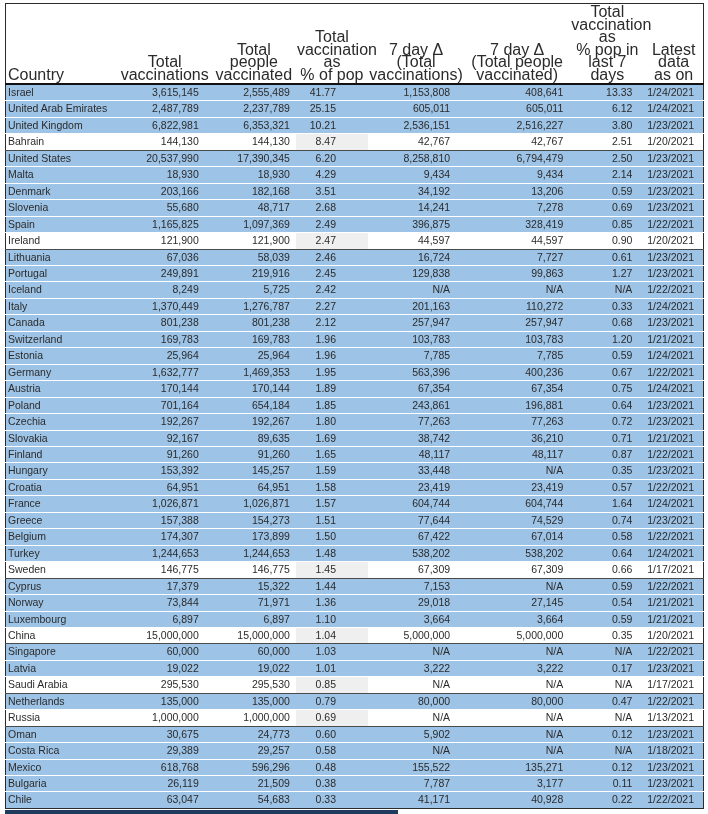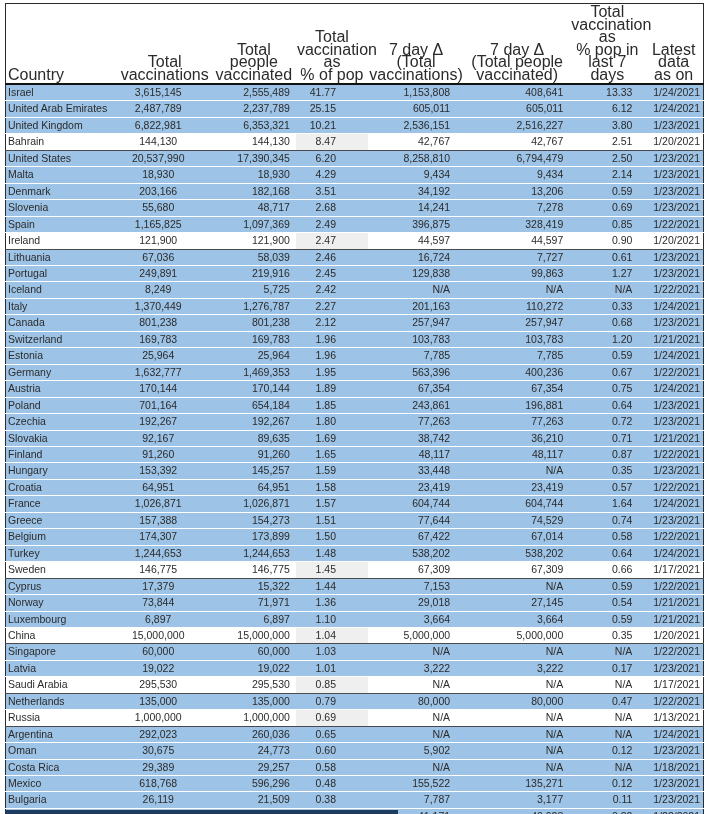--- a/index.html
+++ b/index.html
@@ -58,27 +58,27 @@
     line-height: 15.45px;
     padding: 0;
     background: var(--row-fill-blue, #9DC3E6);
     white-space: nowrap;
     overflow: hidden;
   }
   tbody tr td { border-bottom: 1px solid rgba(255,255,255,0.55); }
   tbody tr:last-child td { border-bottom: 1px solid #2b2b2b; }
 
   td.c0 { text-align: left;  padding-left: 2px; }
-  td.c1 { text-align: center; padding-right: 13px; }
+  td.c1 { text-align: right; padding-right: 13px; }
   td.c2 { text-align: right; padding-right: 6px; }
   td.c3 { text-align: right; padding-right: 32px; }
   td.c4 { text-align: right; padding-right: 14px; }
   td.c5 { text-align: right; padding-right: 7px; }
   td.c6 { text-align: right; padding-right: 12px; }
-  td.c7 { text-align: right; padding-right: 3px; }
+  td.c7 { text-align: right; padding-right: 9px; }
 
   tbody tr.hl td {
     background: var(--highlight-row-fill, #ffffff);
     border-top: 1.4px solid #4a4a4a;
     border-bottom: 1.4px solid #4a4a4a;
   }
   tbody tr.hl td.c3 {
     background: var(--highlight-pct-cell-fill, #efefef);
   }
 
@@ -515,30 +515,20 @@
           <td class="c0">Russia</td>
           <td class="c1">1,000,000</td>
           <td class="c2">1,000,000</td>
           <td class="c3">0.69</td>
           <td class="c4">N/A</td>
           <td class="c5">N/A</td>
           <td class="c6">N/A</td>
           <td class="c7">1/13/2021</td>
         </tr>
         <tr class="">
-          <td class="c0">Argentina</td>
-          <td class="c1">292,023</td>
-          <td class="c2">260,036</td>
-          <td class="c3">0.65</td>
-          <td class="c4">N/A</td>
-          <td class="c5">N/A</td>
-          <td class="c6">N/A</td>
-          <td class="c7">1/24/2021</td>
-        </tr>
-        <tr class="">
           <td class="c0">Oman</td>
           <td class="c1">30,675</td>
           <td class="c2">24,773</td>
           <td class="c3">0.60</td>
           <td class="c4">5,902</td>
           <td class="c5">N/A</td>
           <td class="c6">0.12</td>
           <td class="c7">1/23/2021</td>
         </tr>
         <tr class="">

